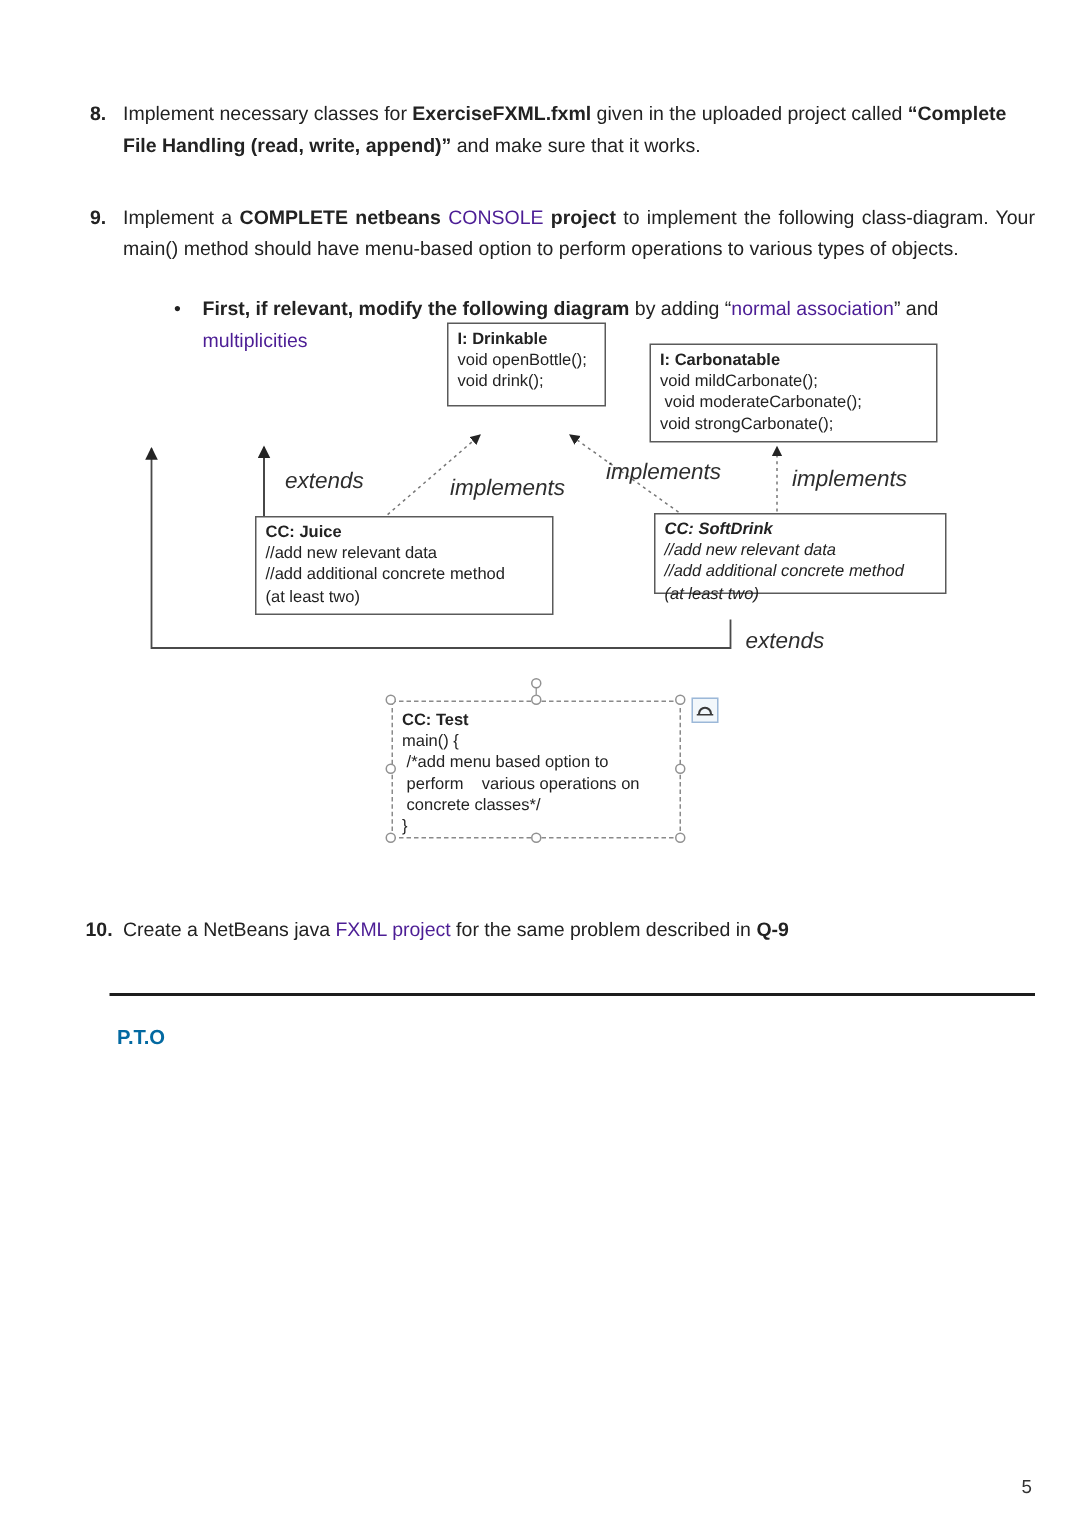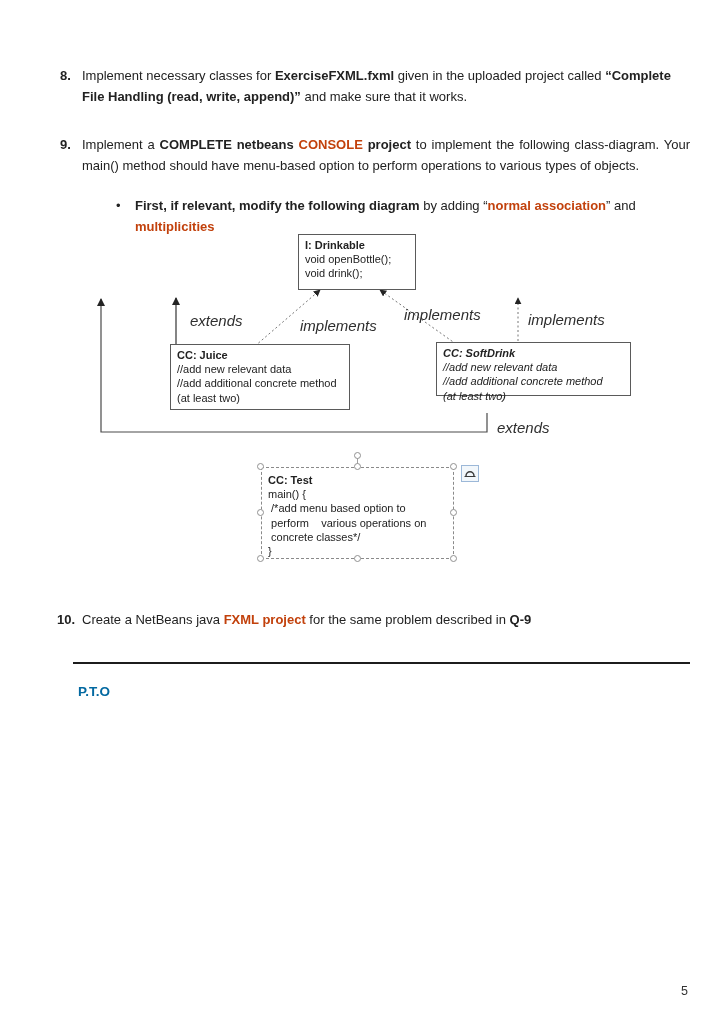--- a/index.html
+++ b/index.html
@@ -5,21 +5,21 @@
   html,body{margin:0;padding:0;background:#e8e8e8;}
   .page{position:relative;width:724px;height:1024px;background:#ffffff;margin:0 auto;
         font-family:"Liberation Sans",sans-serif;color:#222;overflow:hidden;}
   
   .qrow{position:absolute;display:flex;font-size:13px;line-height:20.8px;}
   .qnum{font-weight:700;flex:none;}
   .qbody{flex:1;}
   .just{text-align:justify;}
   .seg{white-space:pre-wrap;}
   .b{font-weight:700;}
-  .blu{color:#c2410c;font-weight:700;}
+  .blu{color:#4c1d95;font-weight:400;}
   
   svg.conn{position:absolute;left:0;top:0;z-index:1;}
   .dbox{position:absolute;background:#fff;border:1px solid #5a5a5a;font-size:11px;
         line-height:14.2px;padding:3px 4px 3px 6px;z-index:2;box-sizing:border-box;}
   .dbox .t{font-weight:700;}
   .dline{white-space:pre-wrap;}
   .elabel{position:absolute;font-style:italic;font-size:15px;color:#2e2e2e;z-index:3;}
   
   .selbox{border:1px dashed #8a8a8a;}
   .handle{position:absolute;width:7px;height:7px;border-radius:50%;background:#fff;
@@ -64,28 +64,34 @@
     <polyline points="487,413 487,432 101,432 101,299" fill="none" stroke="#4a4a4a" stroke-width="1.2" marker-end="url(#arr)"></polyline>
 
     <line x1="255" y1="346" x2="320" y2="290" stroke="#777" stroke-width="1" stroke-dasharray="2,2.5" marker-end="url(#arr)"></line>
 
     <line x1="456" y1="344" x2="380" y2="290" stroke="#777" stroke-width="1" stroke-dasharray="2,2.5" marker-end="url(#arr)"></line>
 
     <line x1="518" y1="341" x2="518" y2="298" stroke="#777" stroke-width="1" stroke-dasharray="2,2.5" marker-end="url(#arr)"></line>
   </svg>
 
 
-  <div class="dbox" style="left:298px;top:234px;width:118px;height:56px;">
+  <div class="dbox" style="left:298px;top:215px;width:106px;height:56px;">
     <div class="t">I: Drinkable</div>
     <div class="dline">void openBottle();</div>
     <div class="dline">void drink();</div>
   </div>
 
+  <div class="dbox" style="left:433px;top:229px;width:192px;height:66px;">
+    <div class="t">I: Carbonatable</div>
+    <div class="dline">void mildCarbonate();</div>
+    <div class="dline"> void moderateCarbonate();</div>
+    <div class="dline">void strongCarbonate();</div>
+  </div>
 
-  <div class="dbox" style="left:170px;top:344px;width:180px;height:66px;">
+  <div class="dbox" style="left:170px;top:344px;width:199px;height:66px;">
     <div class="t">CC: Juice</div>
     <div class="dline">//add new relevant data</div>
     <div class="dline">//add additional concrete method</div>
     <div class="dline">(at least two)</div>
   </div>
 
   <div class="dbox" style="left:436px;top:342px;width:195px;height:54px;font-style:italic;">
     <div class="t">CC: SoftDrink</div>
     <div class="dline">//add new relevant data</div>
     <div class="dline">//add additional concrete method</div>

